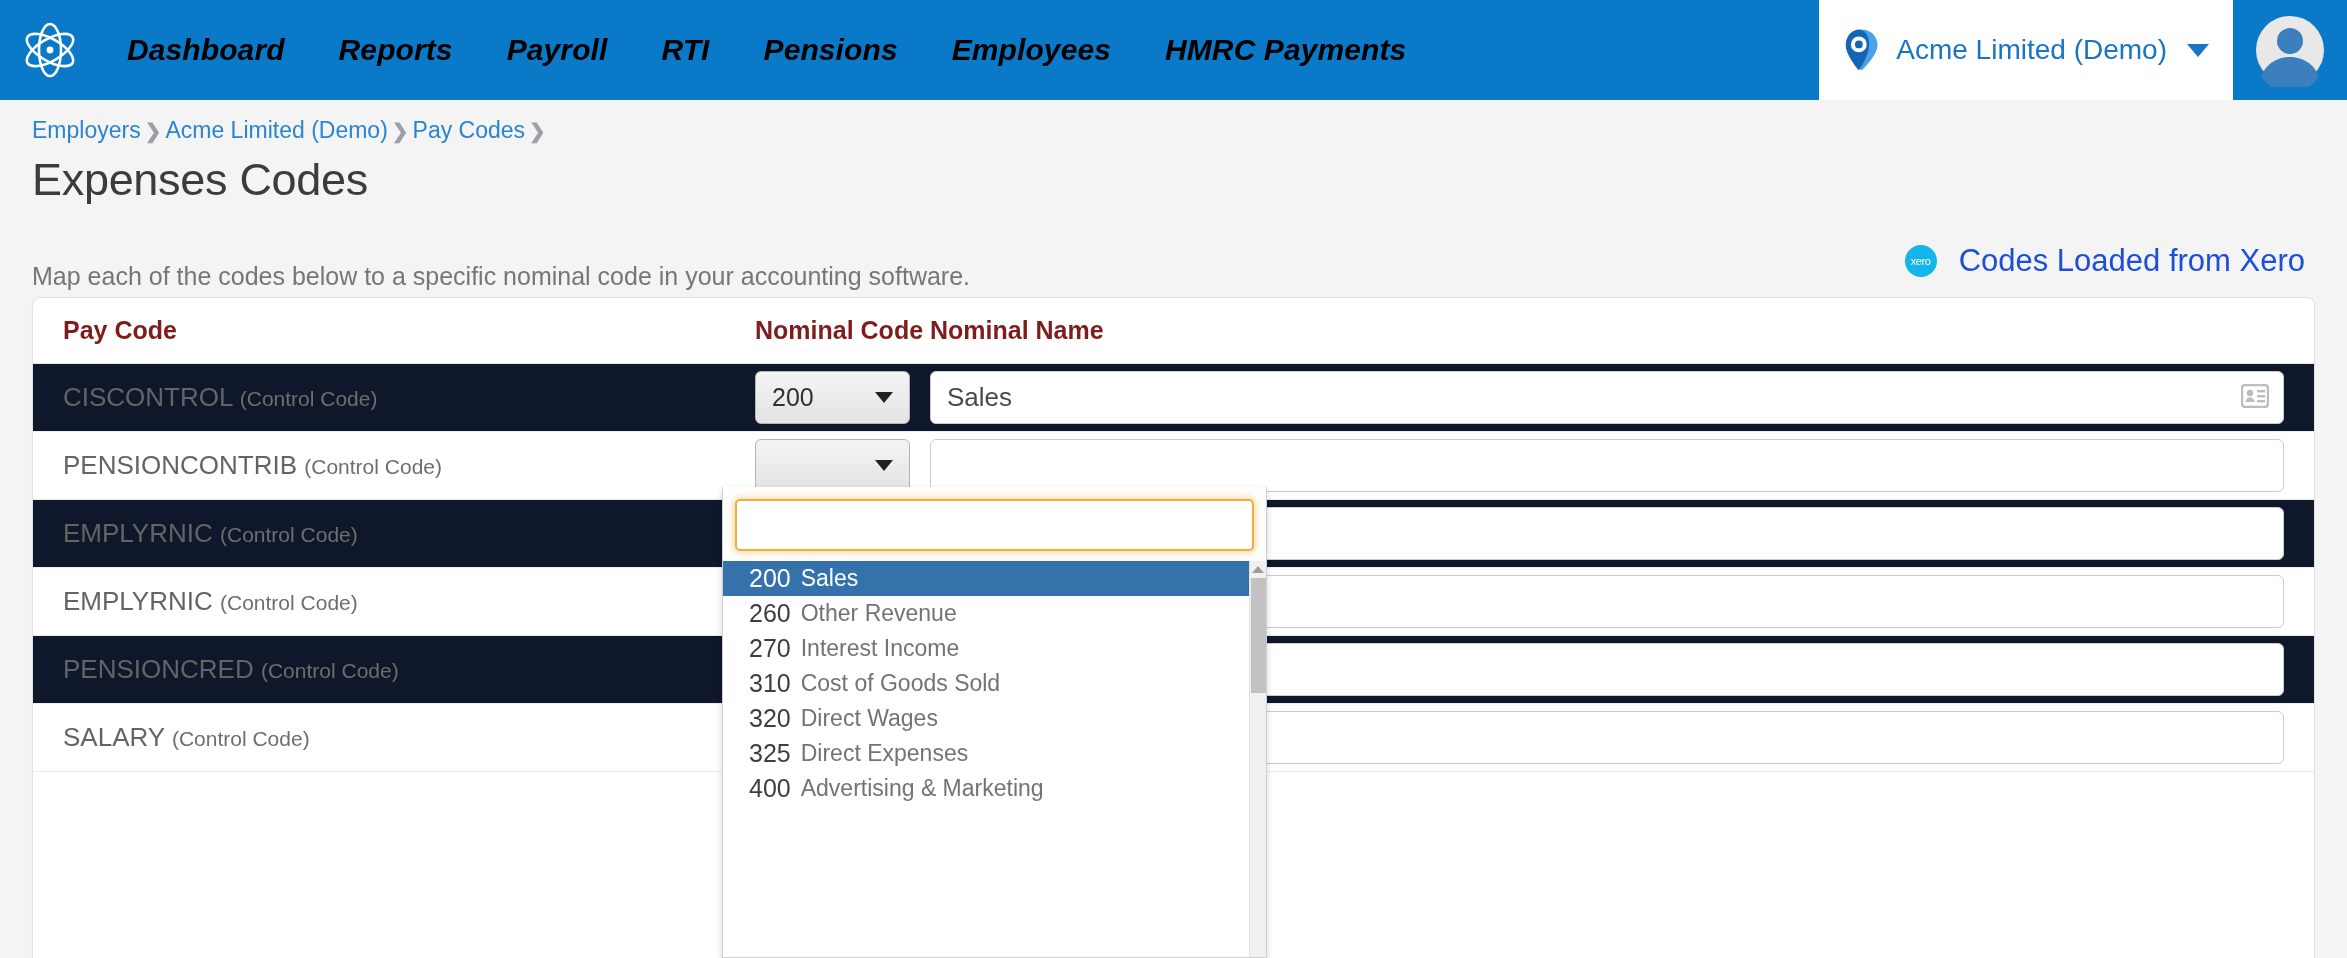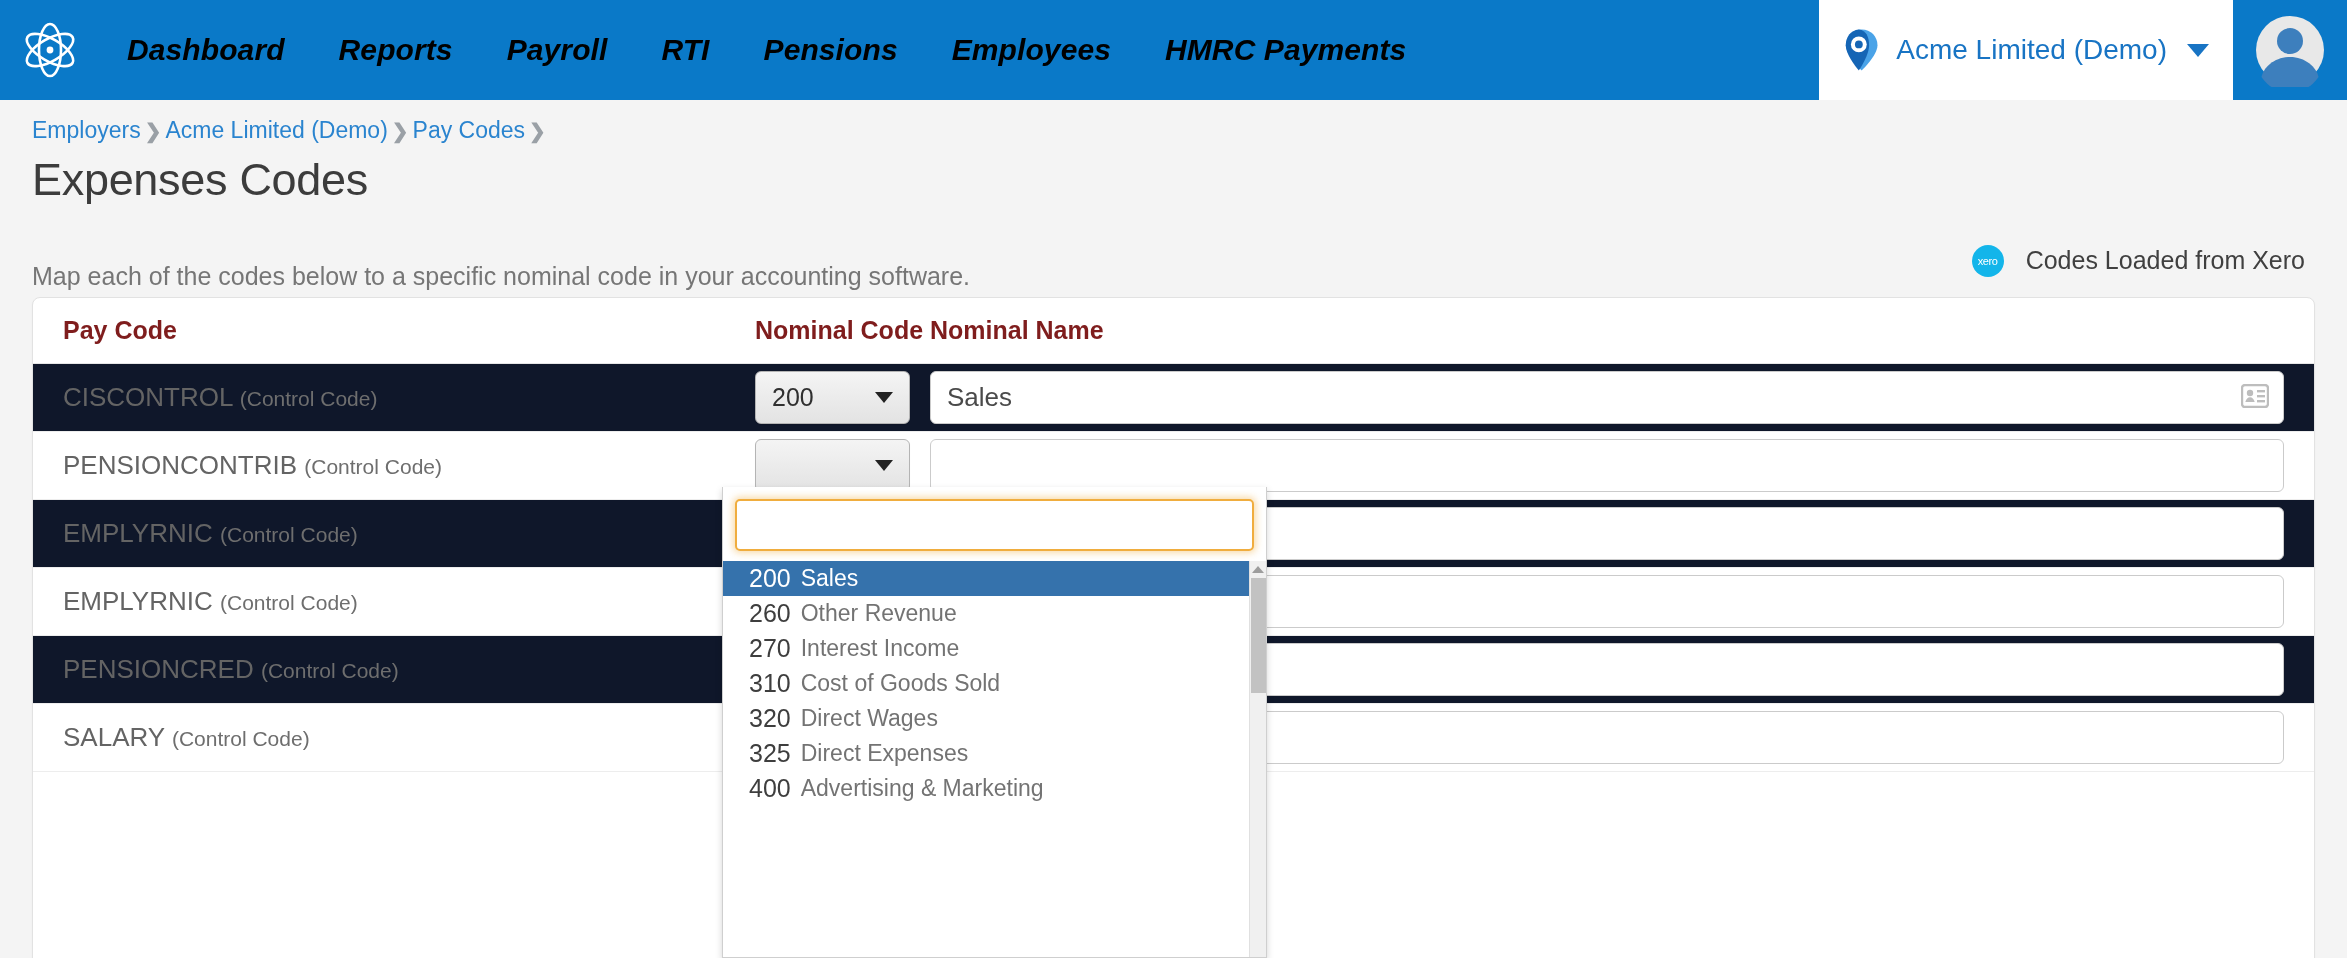--- a/index.html
+++ b/index.html
@@ -92,21 +92,21 @@
     padding-right: 10px;
   }
   .subtitle { font-size: 25px; color: #767676; margin-top: 32px; }
   .xero-badge { display: flex; align-items: center; gap: 22px; cursor: pointer; }
   .xero-circle {
     width: 32px; height: 32px; border-radius: 50%;
     background: #13b5ea;
     display: flex; align-items: center; justify-content: center;
     color: #fff; font-size: 11px; letter-spacing: -0.4px;
   }
-  .xero-link { color: #404040; font-size: 25px; }
+  .xero-link { color: #1d4ed8; font-size: 31px; }
 
   
   .card {
     position: absolute;
     left: 32px; right: 32px;
     top: 297px;
     background: #ffffff;
     border: 1px solid #e2e2e2;
     border-radius: 8px;
     box-shadow: 0 1px 2px rgba(0,0,0,0.04);

